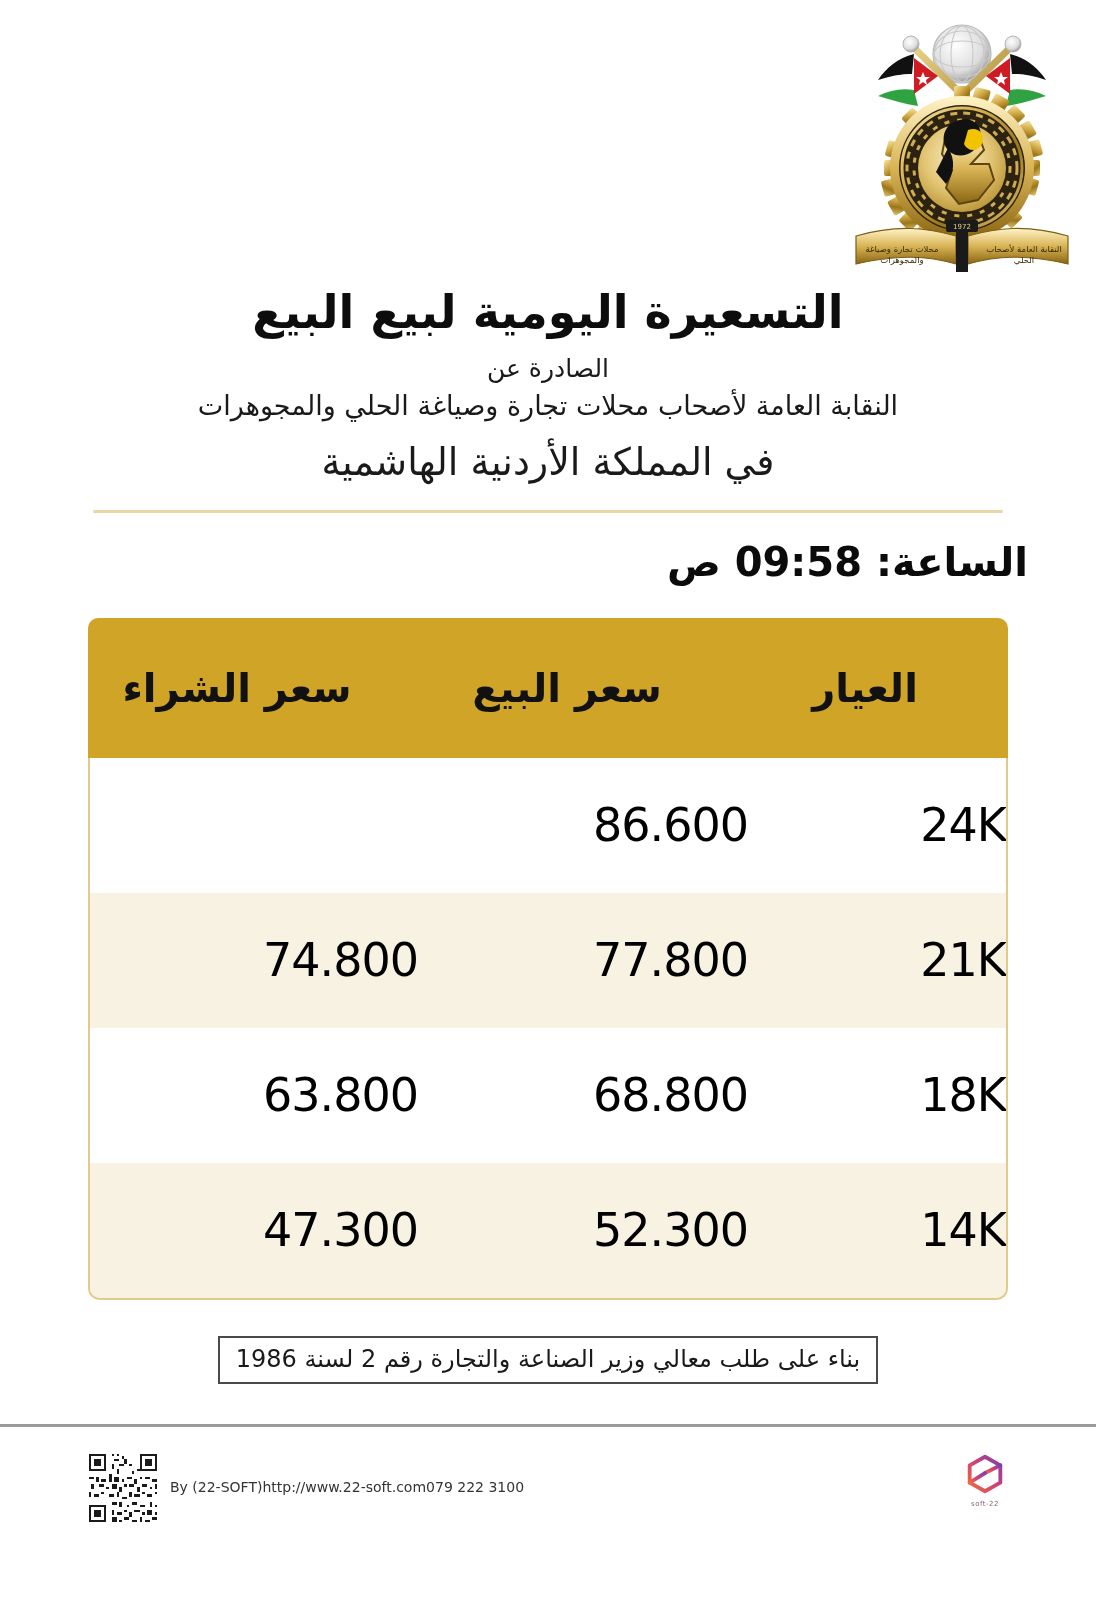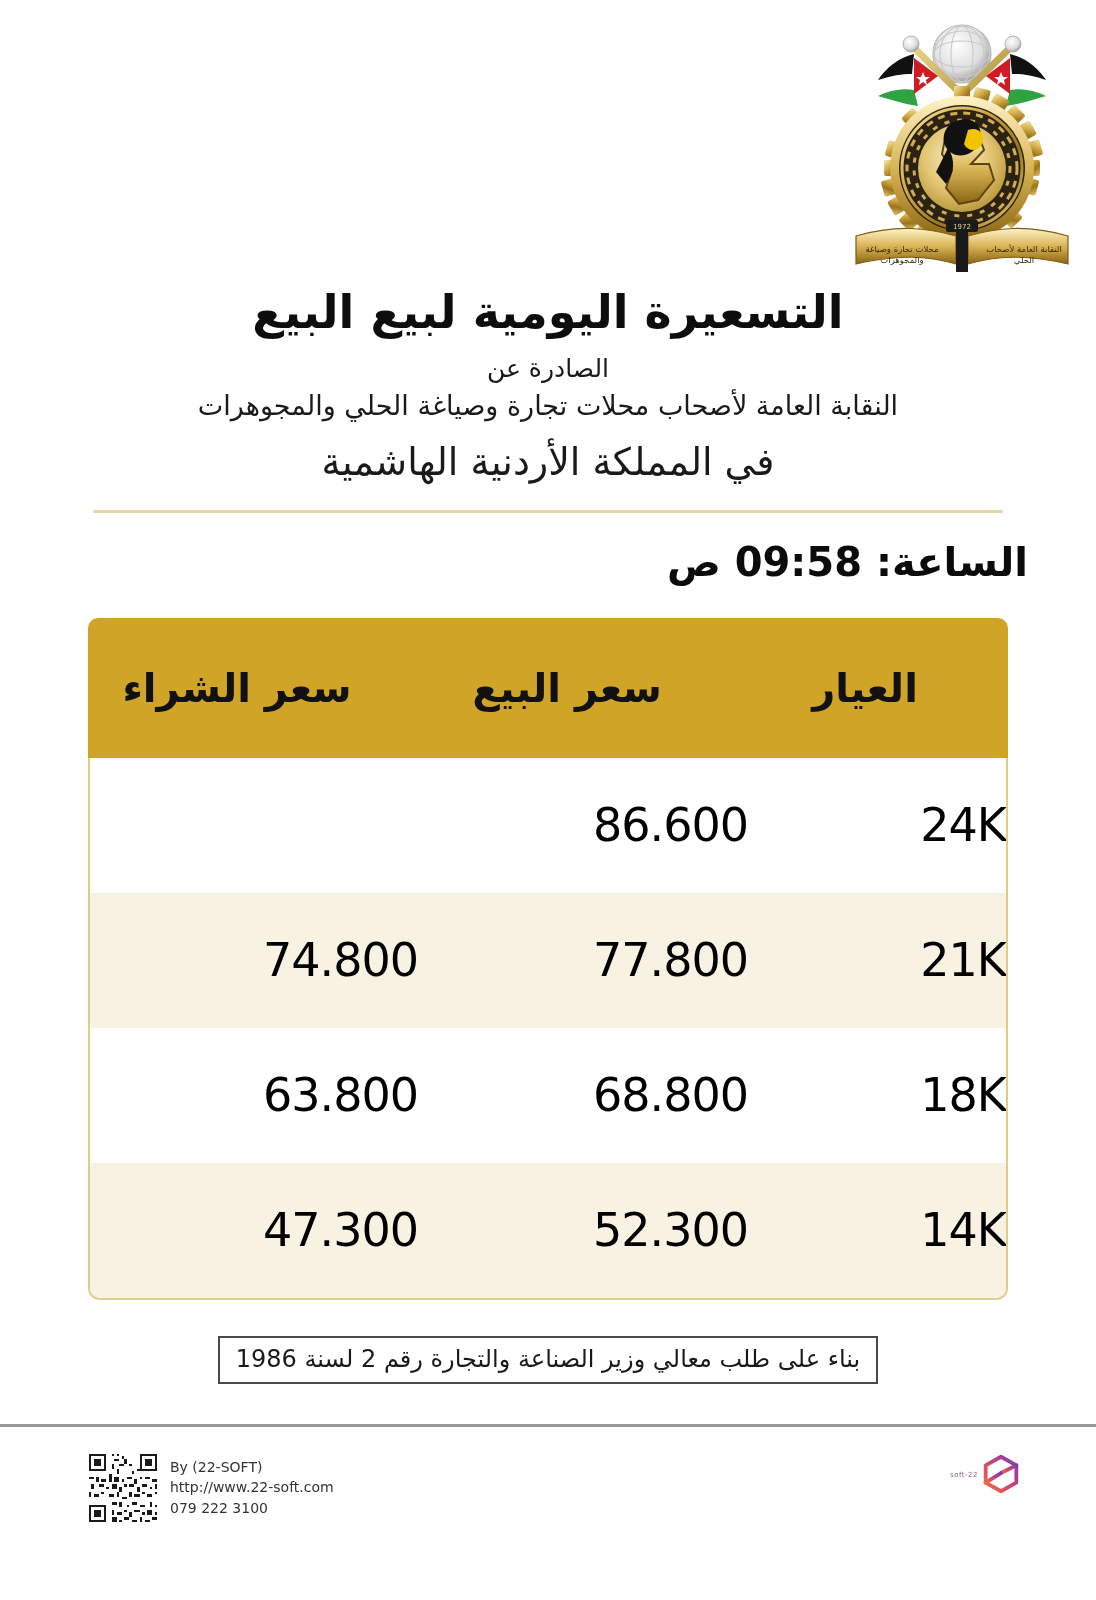--- a/index.html
+++ b/index.html
@@ -178,21 +178,21 @@
     flex: 1;
     display: flex;
     flex-direction: row;
     align-items: flex-start;
     justify-content: space-between;
     padding: 24px 72px 0 86px;
     box-sizing: border-box;
   }
   .brand-mini {
     display: flex;
-    flex-direction: row;
+    flex-direction: column;
     align-items: center;
     width: 78px;
   }
   .brand-mini .glyph { width: 46px; height: 46px; }
   .brand-mini .brand-text {
     font-size: 7px;
     color: #8a5f7a;
     letter-spacing: 0.5px;
     margin-top: 3px;
     font-family: "DejaVu Sans", "Liberation Sans", sans-serif;
@@ -200,21 +200,21 @@
   .vendor {
     display: flex;
     flex-direction: row;
     align-items: center;
     gap: 10px;
     direction: ltr;
   }
   .qr { width: 74px; height: 74px; }
   .vendor-lines {
     display: flex;
-    flex-direction: column;
+    flex-direction: row;
     justify-content: center;
     font-size: 14px;
     color: #333333;
     line-height: 1.45;
     font-family: "DejaVu Sans", "Liberation Sans", sans-serif;
     text-align: left;
   }
 </style>
 </head>
 <body>

